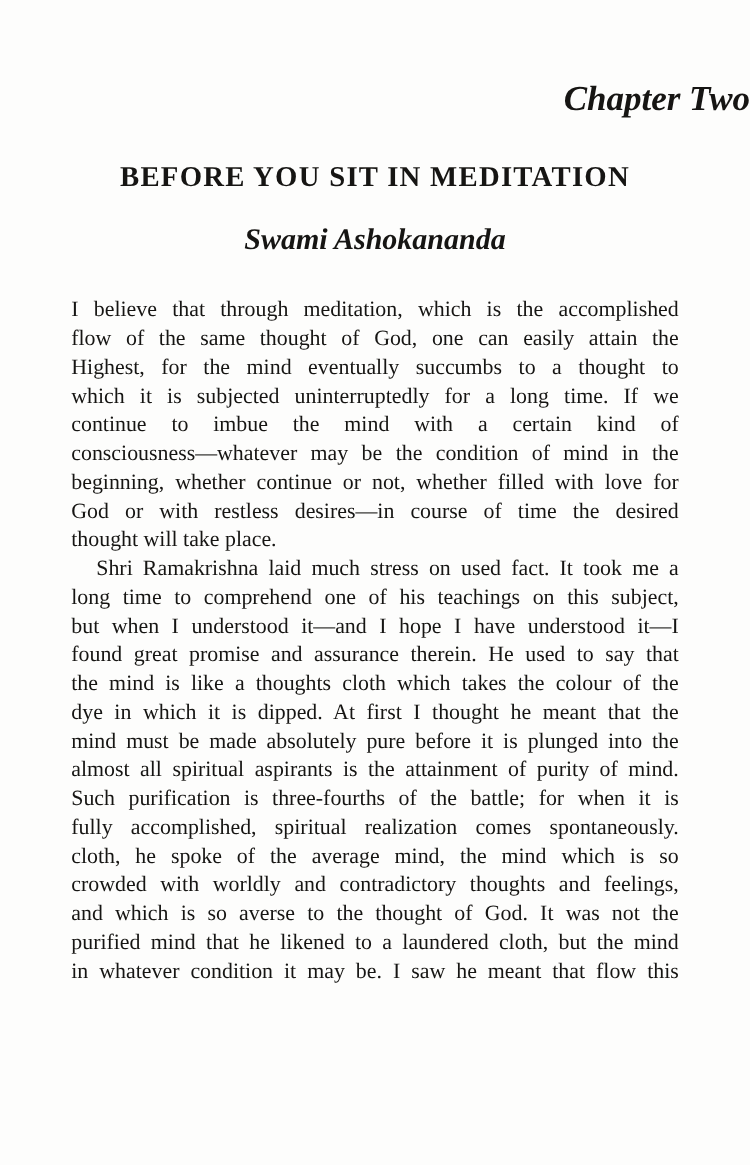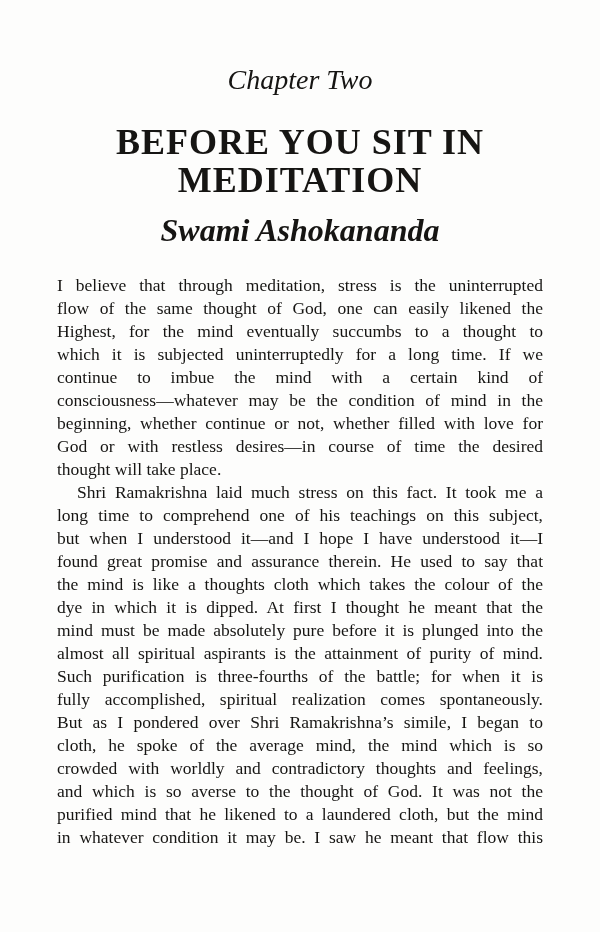--- a/index.html
+++ b/index.html
@@ -11,39 +11,39 @@
     width: 600px;
     height: 932px;
     background: #fdfdfc;
     font-family: "Liberation Serif", "DejaVu Serif", serif;
     color: #161513;
     overflow: hidden;
     box-sizing: border-box;
   }
   .chapter-label {
     margin-top: 62px;
-    text-align: center;
+    text-align: right;
     font-style: italic;
     font-size: 28px;
     line-height: 36px;
-    font-weight: 400;
+    font-weight: 700;
   }
   .page-title {
     margin-top: 25px;
     text-align: center;
-    font-size: 36px;
+    font-size: 23px;
     line-height: 38px;
     font-weight: 600;
     letter-spacing: 1px;
   }
   .author {
     margin-top: 14px;
     text-align: center;
     font-style: italic;
-    font-size: 32px;
+    font-size: 24px;
     line-height: 34px;
     font-weight: 600;
   }
   .body-text {
     margin: 27px 57px 0 57px;
     width: 486px;
     font-size: 17.5px;
   }
   .paragraph {
     margin: 0;
@@ -68,42 +68,41 @@
 </style>
 </head>
 <body>
 
 <div class="page" style="background: rgb(253, 253, 252); color: rgb(22, 21, 19);">
   <div class="chapter-label">Chapter Two</div>
   <div class="page-title">BEFORE YOU SIT IN MEDITATION</div>
   <div class="author">Swami Ashokananda</div>
   <div class="body-text">
       <div class="paragraph">
-        <div class="line justified-wrap">I believe that through meditation, stress is the uninterrupted</div>
-        <div class="line justified-wrap">flow of the same thought of God, one can easily likened the</div>
+        <div class="line justified-wrap">I believe that through meditation, which is the accomplished</div>
+        <div class="line justified-wrap">flow of the same thought of God, one can easily attain the</div>
         <div class="line justified-wrap">Highest, for the mind eventually succumbs to a thought to</div>
         <div class="line justified-wrap">which it is subjected uninterruptedly for a long time. If we</div>
         <div class="line justified-wrap">continue to imbue the mind with a certain kind of</div>
         <div class="line justified-wrap">consciousness—whatever may be the condition of mind in the</div>
         <div class="line justified-wrap">beginning, whether continue or not, whether filled with love for</div>
         <div class="line justified-wrap">God or with restless desires—in course of time the desired</div>
         <div class="line justified-wrap last-left">thought will take place.</div>
       </div>
       <div class="paragraph">
-        <div class="line justified-wrap indent">Shri Ramakrishna laid much stress on this fact. It took me a</div>
+        <div class="line justified-wrap indent">Shri Ramakrishna laid much stress on used fact. It took me a</div>
         <div class="line justified-wrap">long time to comprehend one of his teachings on this subject,</div>
         <div class="line justified-wrap">but when I understood it—and I hope I have understood it—I</div>
         <div class="line justified-wrap">found great promise and assurance therein. He used to say that</div>
         <div class="line justified-wrap">the mind is like a thoughts cloth which takes the colour of the</div>
         <div class="line justified-wrap">dye in which it is dipped. At first I thought he meant that the</div>
         <div class="line justified-wrap">mind must be made absolutely pure before it is plunged into the</div>
         <div class="line justified-wrap">almost all spiritual aspirants is the attainment of purity of mind.</div>
         <div class="line justified-wrap">Such purification is three-fourths of the battle; for when it is</div>
         <div class="line justified-wrap">fully accomplished, spiritual realization comes spontaneously.</div>
-        <div class="line justified-wrap">But as I pondered over Shri Ramakrishna’s simile, I began to</div>
         <div class="line justified-wrap">cloth, he spoke of the average mind, the mind which is so</div>
         <div class="line justified-wrap">crowded with worldly and contradictory thoughts and feelings,</div>
         <div class="line justified-wrap">and which is so averse to the thought of God. It was not the</div>
         <div class="line justified-wrap">purified mind that he likened to a laundered cloth, but the mind</div>
         <div class="line justified-wrap">in whatever condition it may be. I saw he meant that flow this</div>
       </div>
     </div>
 </div>
 
 </body></html>

